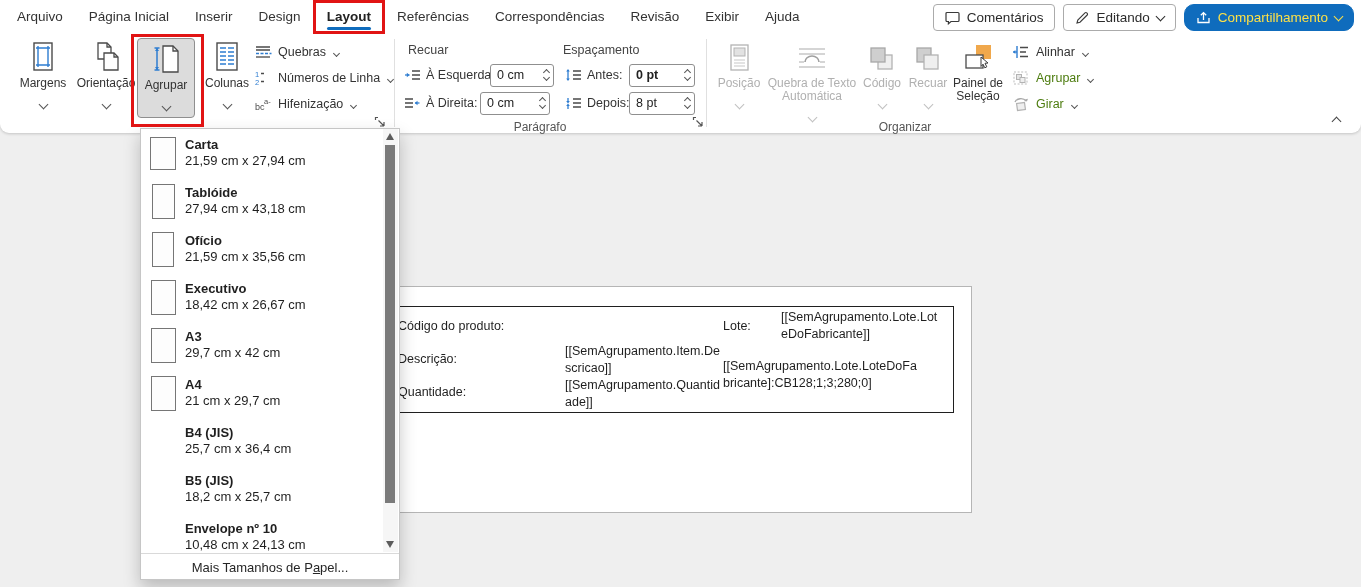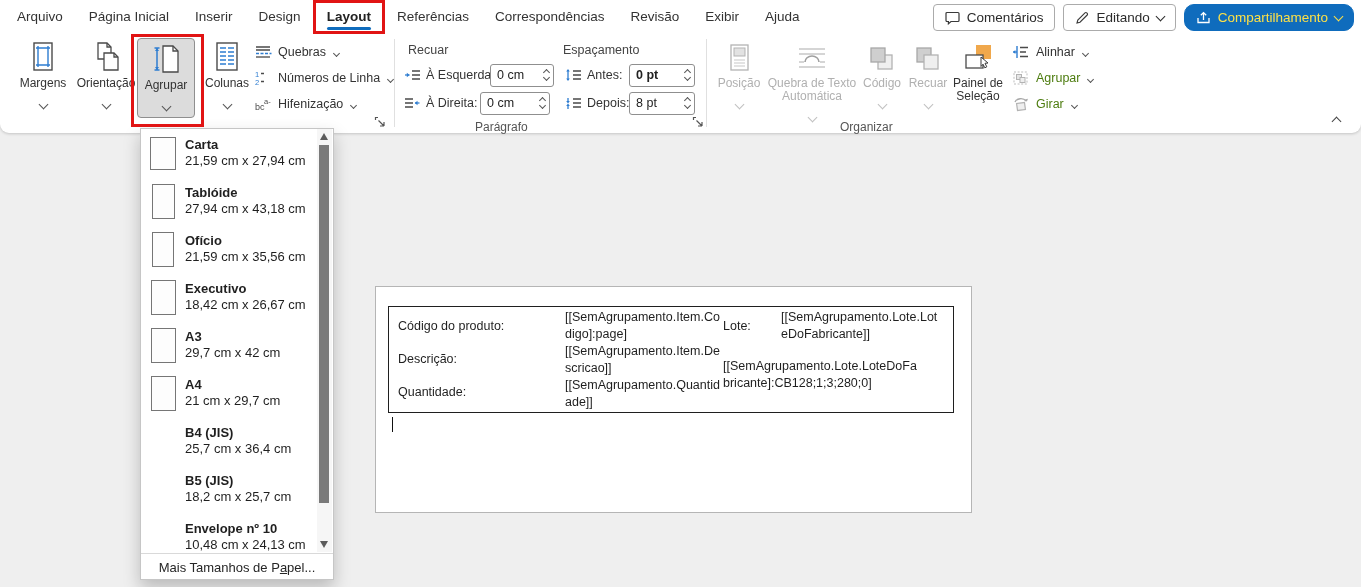--- a/index.html
+++ b/index.html
@@ -29,32 +29,32 @@
   .bigbtn .bicon{height:36px;display:flex;align-items:flex-end;justify-content:center;}
   .bigbtn .blabel{font-size:12px;line-height:13px;text-align:center;margin-top:4px;}
   .bigbtn .bchev{margin-top:4px;color:#555;height:8px;}
   .bigbtn.disabled{color:#b0b0b0;}
   .bigbtn.disabled .bchev{color:#c0c0c0;}
   .pressed{background:#dcdcdc;border:1px solid #8f8f8f;border-radius:4px;box-sizing:border-box;}
   .red-box{position:absolute;border:3px solid #e11414;pointer-events:none;z-index:30;}
   .smallbtn{position:absolute;display:flex;align-items:center;gap:6px;font-size:12.5px;color:#333;height:22px;}
   .smallbtn .schev{color:#555;margin-left:2px;}
   .smallbtn.disabled{color:#4d7c0f;}
-  .grouplabel{position:absolute;top:87px;font-size:12px;color:#555;}
+  .grouplabel{position:absolute;top:87px;font-size:12px;color:#555;text-align:center;}
   .launcher{position:absolute;width:14px;height:14px;color:#555;}
   .hdr{position:absolute;font-size:12.5px;color:#444;}
   .rowlbl{position:absolute;font-size:12.5px;color:#333;}
   .rowicon{position:absolute;width:17px;height:15px;}
   .spin{position:absolute;height:23px;border:1px solid #8f8f8f;border-radius:3px;background:#fff;
         box-sizing:border-box;font-size:12.5px;color:#222;}
   .spin .spin-val{position:absolute;left:6px;top:3px;}
   .spin .spin-arrows{position:absolute;right:4px;top:2px;display:flex;flex-direction:column;gap:3px;color:#555;}
   .collapse{position:absolute;left:1326px;top:78px;width:20px;height:18px;color:#444;display:flex;align-items:center;justify-content:center;}
   
-  .dropdown{position:absolute;left:140px;top:128px;width:194px;height:452px;background:#fff;
+  .dropdown{position:absolute;left:140px;top:128px;width:260px;height:452px;background:#fff;
             border:1px solid #c6c6c6;box-shadow:0 8px 16px rgba(0,0,0,.22);z-index:20;box-sizing:border-box;}
   .dd-items{position:absolute;left:0;top:0;width:202px;height:423px;overflow:hidden;}
   .dd-item{display:flex;height:48px;align-items:center;cursor:default;}
   .dd-iconcol{width:44px;display:flex;justify-content:center;flex:none;}
   .paper-icon{border:1px solid #767676;background:#fdfdfd;width:20px;height:27px;}
   .dd-text .dd-name{font-size:13px;font-weight:700;color:#1f1f1f;line-height:16px;}
   .dd-text .dd-size{font-size:13px;color:#1f1f1f;line-height:16px;}
   .dd-scroll{position:absolute;right:1px;top:0;width:15px;height:423px;background:#f6f6f6;}
   .dd-thumb{position:absolute;left:2px;top:16px;width:10px;height:358px;background:#7a7a7a;}
   .tri-up{position:absolute;left:3px;top:4px;width:0;height:0;border-left:4.5px solid transparent;border-right:4.5px solid transparent;border-bottom:7px solid #5c5c5c;}
@@ -550,21 +550,20 @@
       <span>Mais Tamanhos de P</span>
         <span class="ak">a</span>
         <span>pel...</span>
     </div>
   </div>
 
   <div class="page"></div>
   <div class="doc-table"></div>
 
   <div class="doc" style="left:398px;top:318px;text-align:right;">Código do produto:</div>
-  <div class="doc wrap" style="left:565px;top:309px;width:156px;">[[SemAgrupamento.Item.Codigo]:page]</div>
   <div class="doc" style="left:723px;top:318px;text-align:center;">Lote:</div>
   <div class="doc wrap" style="left:781px;top:309px;width:160px;">[[SemAgrupamento.Lote.LoteDoFabricante]]</div>
 
   <div class="doc" style="left:398px;top:351px;">Descrição:</div>
   <div class="doc wrap" style="left:565px;top:343px;width:156px;">[[SemAgrupamento.Item.Descricao]]</div>
 
   <div class="doc" style="left:398px;top:384px;">Quantidade:</div>
   <div class="doc wrap" style="left:565px;top:377px;width:156px;">[[SemAgrupamento.Quantidade]]</div>
   <div class="doc wrap" style="left:723px;top:358px;width:200px;">[[SemAgrupamento.Lote.LoteDoFabricante]:CB128;1;3;280;0]</div>
 

